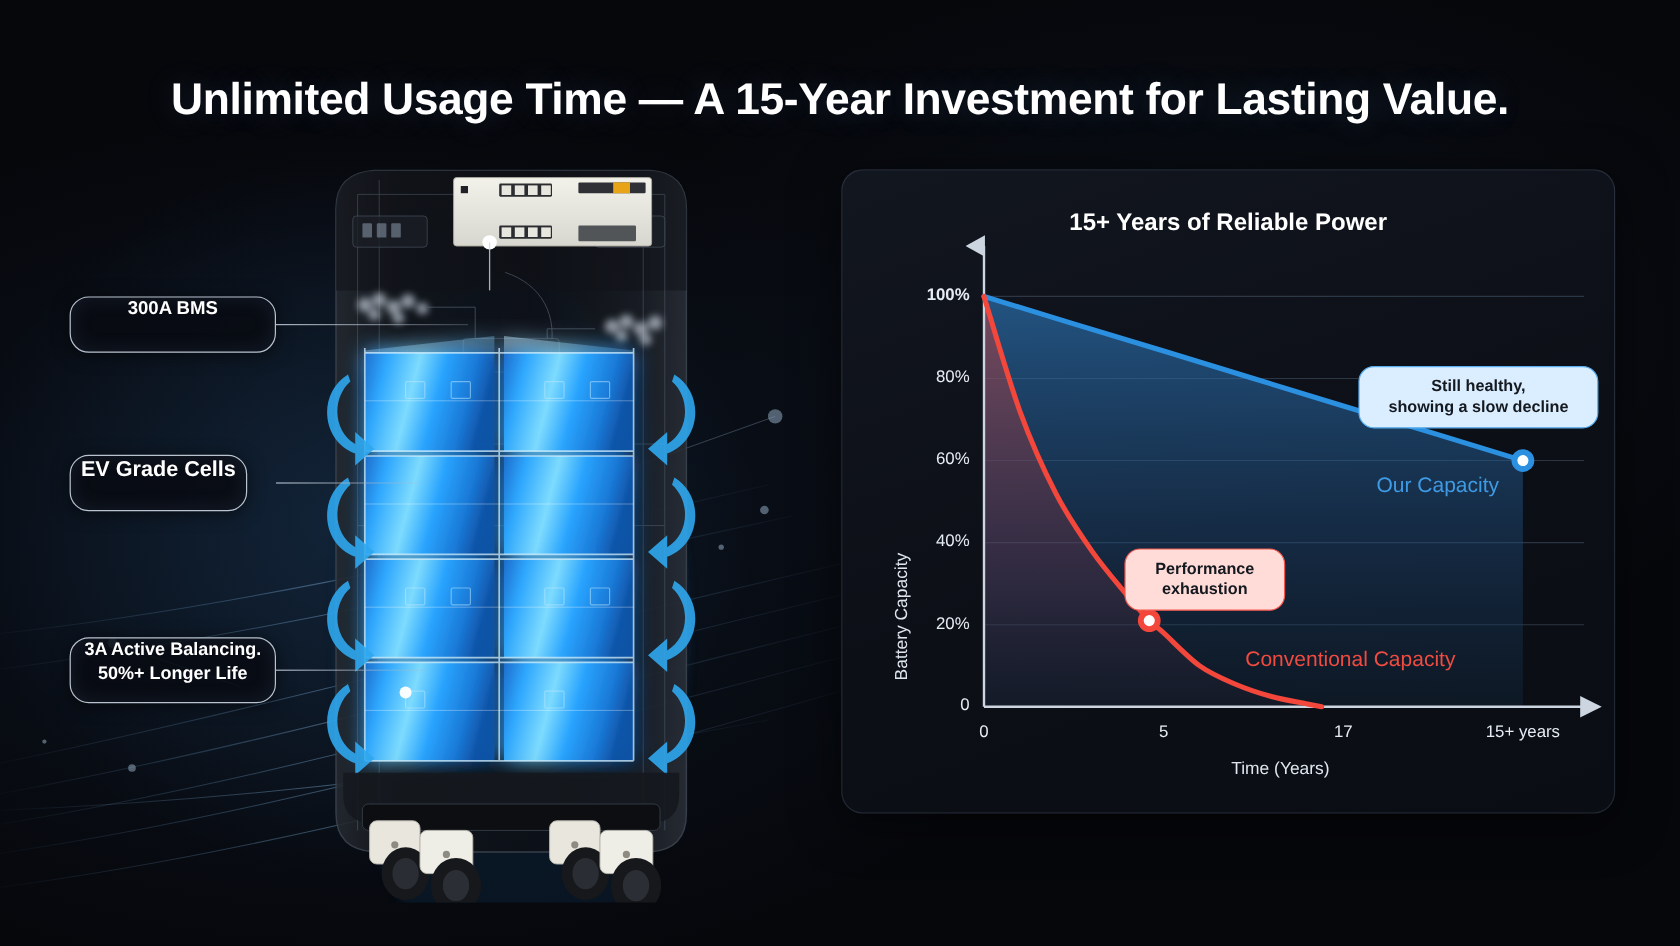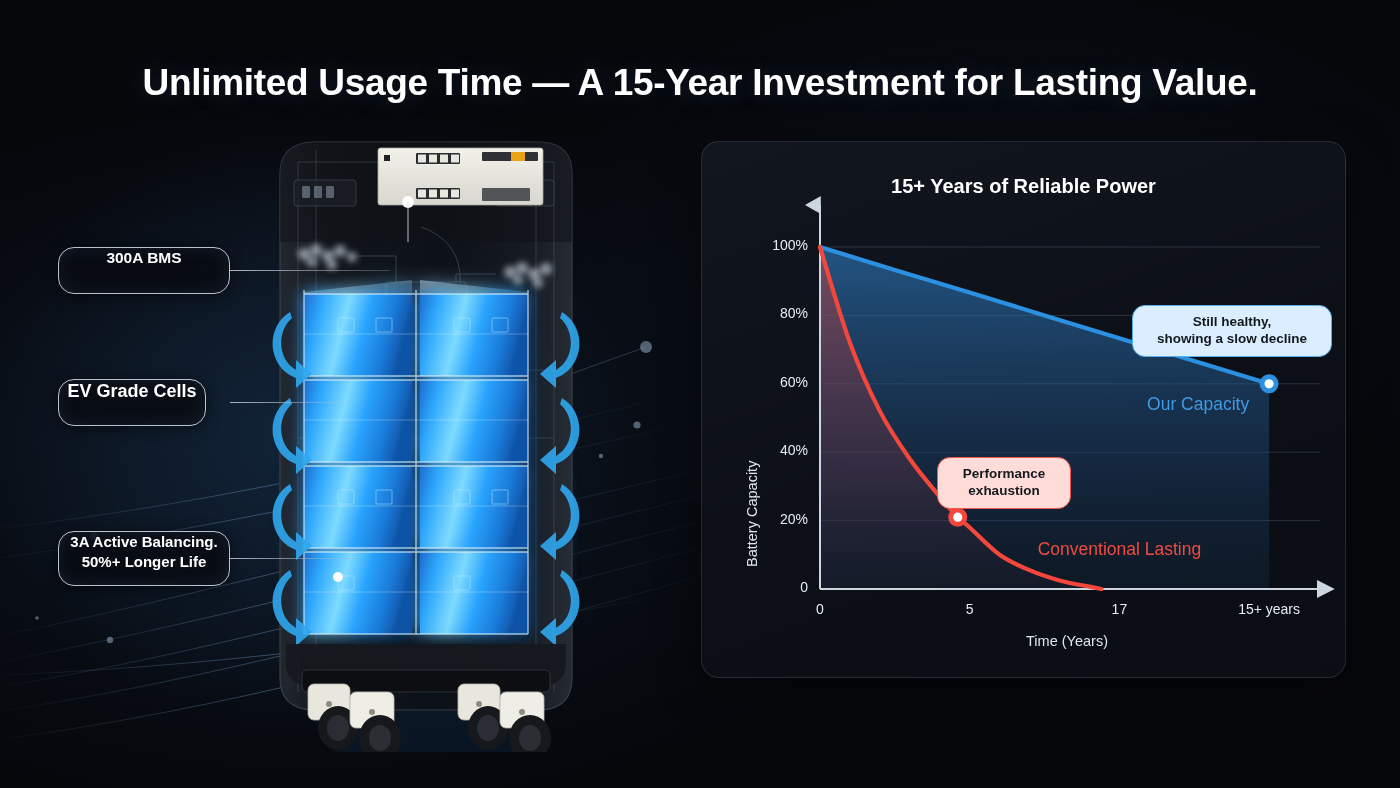--- a/index.html
+++ b/index.html
@@ -390,31 +390,31 @@
   <div class="axis-title-y" id="ylab" style="left: 42px; top: 425px;">Battery Capacity</div>
 
   <div class="axis-title-x" id="xlab" style="left: 365px; transform: translateX(-50%); top: 491px;">Time (Years)</div>
 
   <div id="yticks-host">
       <div class="tick" style="right: 537px; top: 437px;">0</div>
       <div class="tick" style="right: 537px; top: 368.6px;">20%</div>
       <div class="tick" style="right: 537px; top: 300.2px;">40%</div>
       <div class="tick" style="right: 537px; top: 231.8px;">60%</div>
       <div class="tick" style="right: 537px; top: 163.4px;">80%</div>
-      <div class="tick" style="right: 537px; top: 95px;">100%</div>
+      <div class="tick" style="right: 537px; top: 95px; font-weight: bold;">100%</div>
     </div>
   <div id="xticks-host">
       <div class="tick" style="left: 118px; transform: translateX(-50%); top: 459px;">0</div>
       <div class="tick" style="left: 267.697px; transform: translateX(-50%); top: 459px;">5</div>
       <div class="tick" style="left: 417.394px; transform: translateX(-50%); top: 459px;">17</div>
       <div class="tick" style="left: 567.091px; transform: translateX(-50%); top: 459px;">15+ years</div>
     </div>
 
   <div class="series-label" id="lab-ours" style="color: rgb(63, 154, 228); left: 445.091px; top: 251.8px;">Our Capacity</div>
-  <div class="series-label" id="lab-conv" style="color: rgb(240, 75, 64); left: 335.721px; top: 397.18px;">Conventional Lasting</div>
+  <div class="series-label" id="lab-conv" style="color: rgb(240, 75, 64); left: 335.721px; top: 397.18px;">Conventional Capacity</div>
 
   <div class="tip" id="tip-blue" style="left: 430px; top: 163px; width: 200px;">Still healthy,<br>showing a slow decline</div>
   <svg class="tip-tail" id="tail-blue" style="left: 553.091px; top: 217px;" width="34" height="34" viewBox="0 0 34 34">
     <path d="M2 1 L32 1 L15 30 Z" fill="#dbeeff" stroke="#58aef0" stroke-width="1.5"></path>
     <path d="M3 0 L31 0" stroke="#dbeeff" stroke-width="4"></path>
   </svg>
 
   <div class="tip" id="tip-red" style="left: 235px; top: 315px; width: 134px;">Performance<br>exhaustion</div>
   <svg class="tip-tail" id="tail-red" style="left: 250.721px; top: 368px;" width="30" height="34" viewBox="0 0 30 34">
     <path d="M14 1 L28 1 L5 31 Z" fill="#ffdcd8" stroke="#f2564c" stroke-width="1.5"></path>

